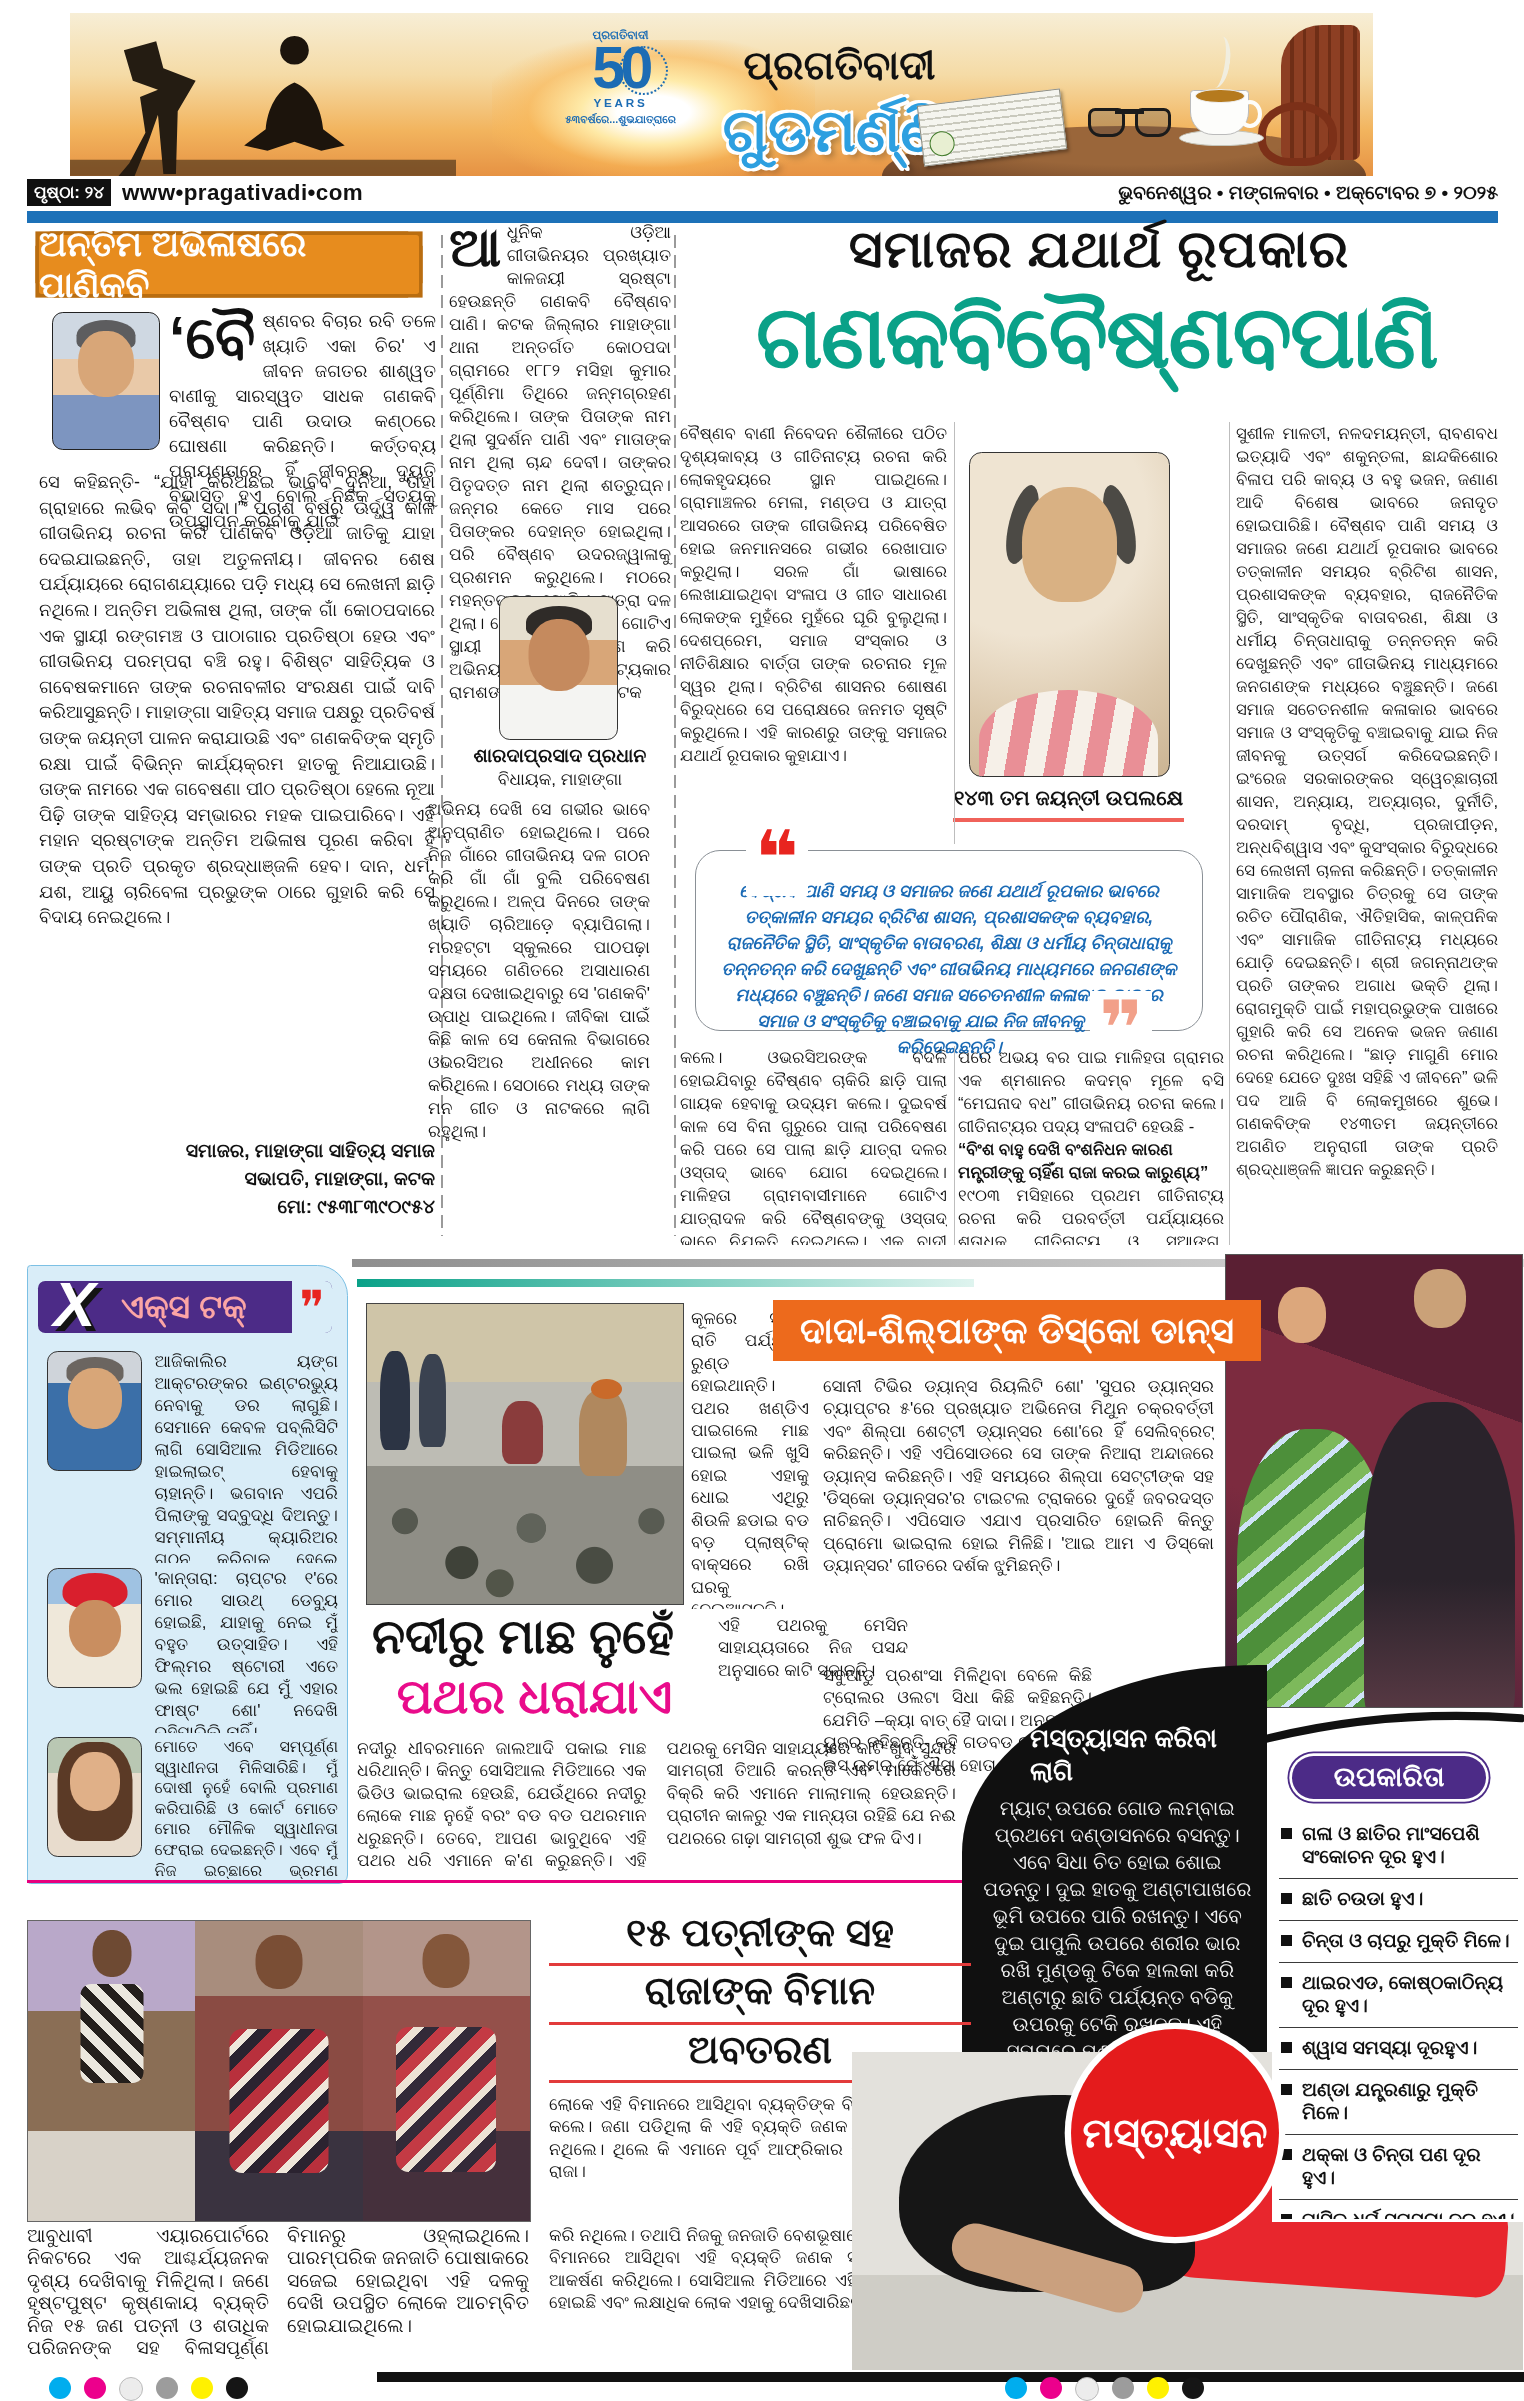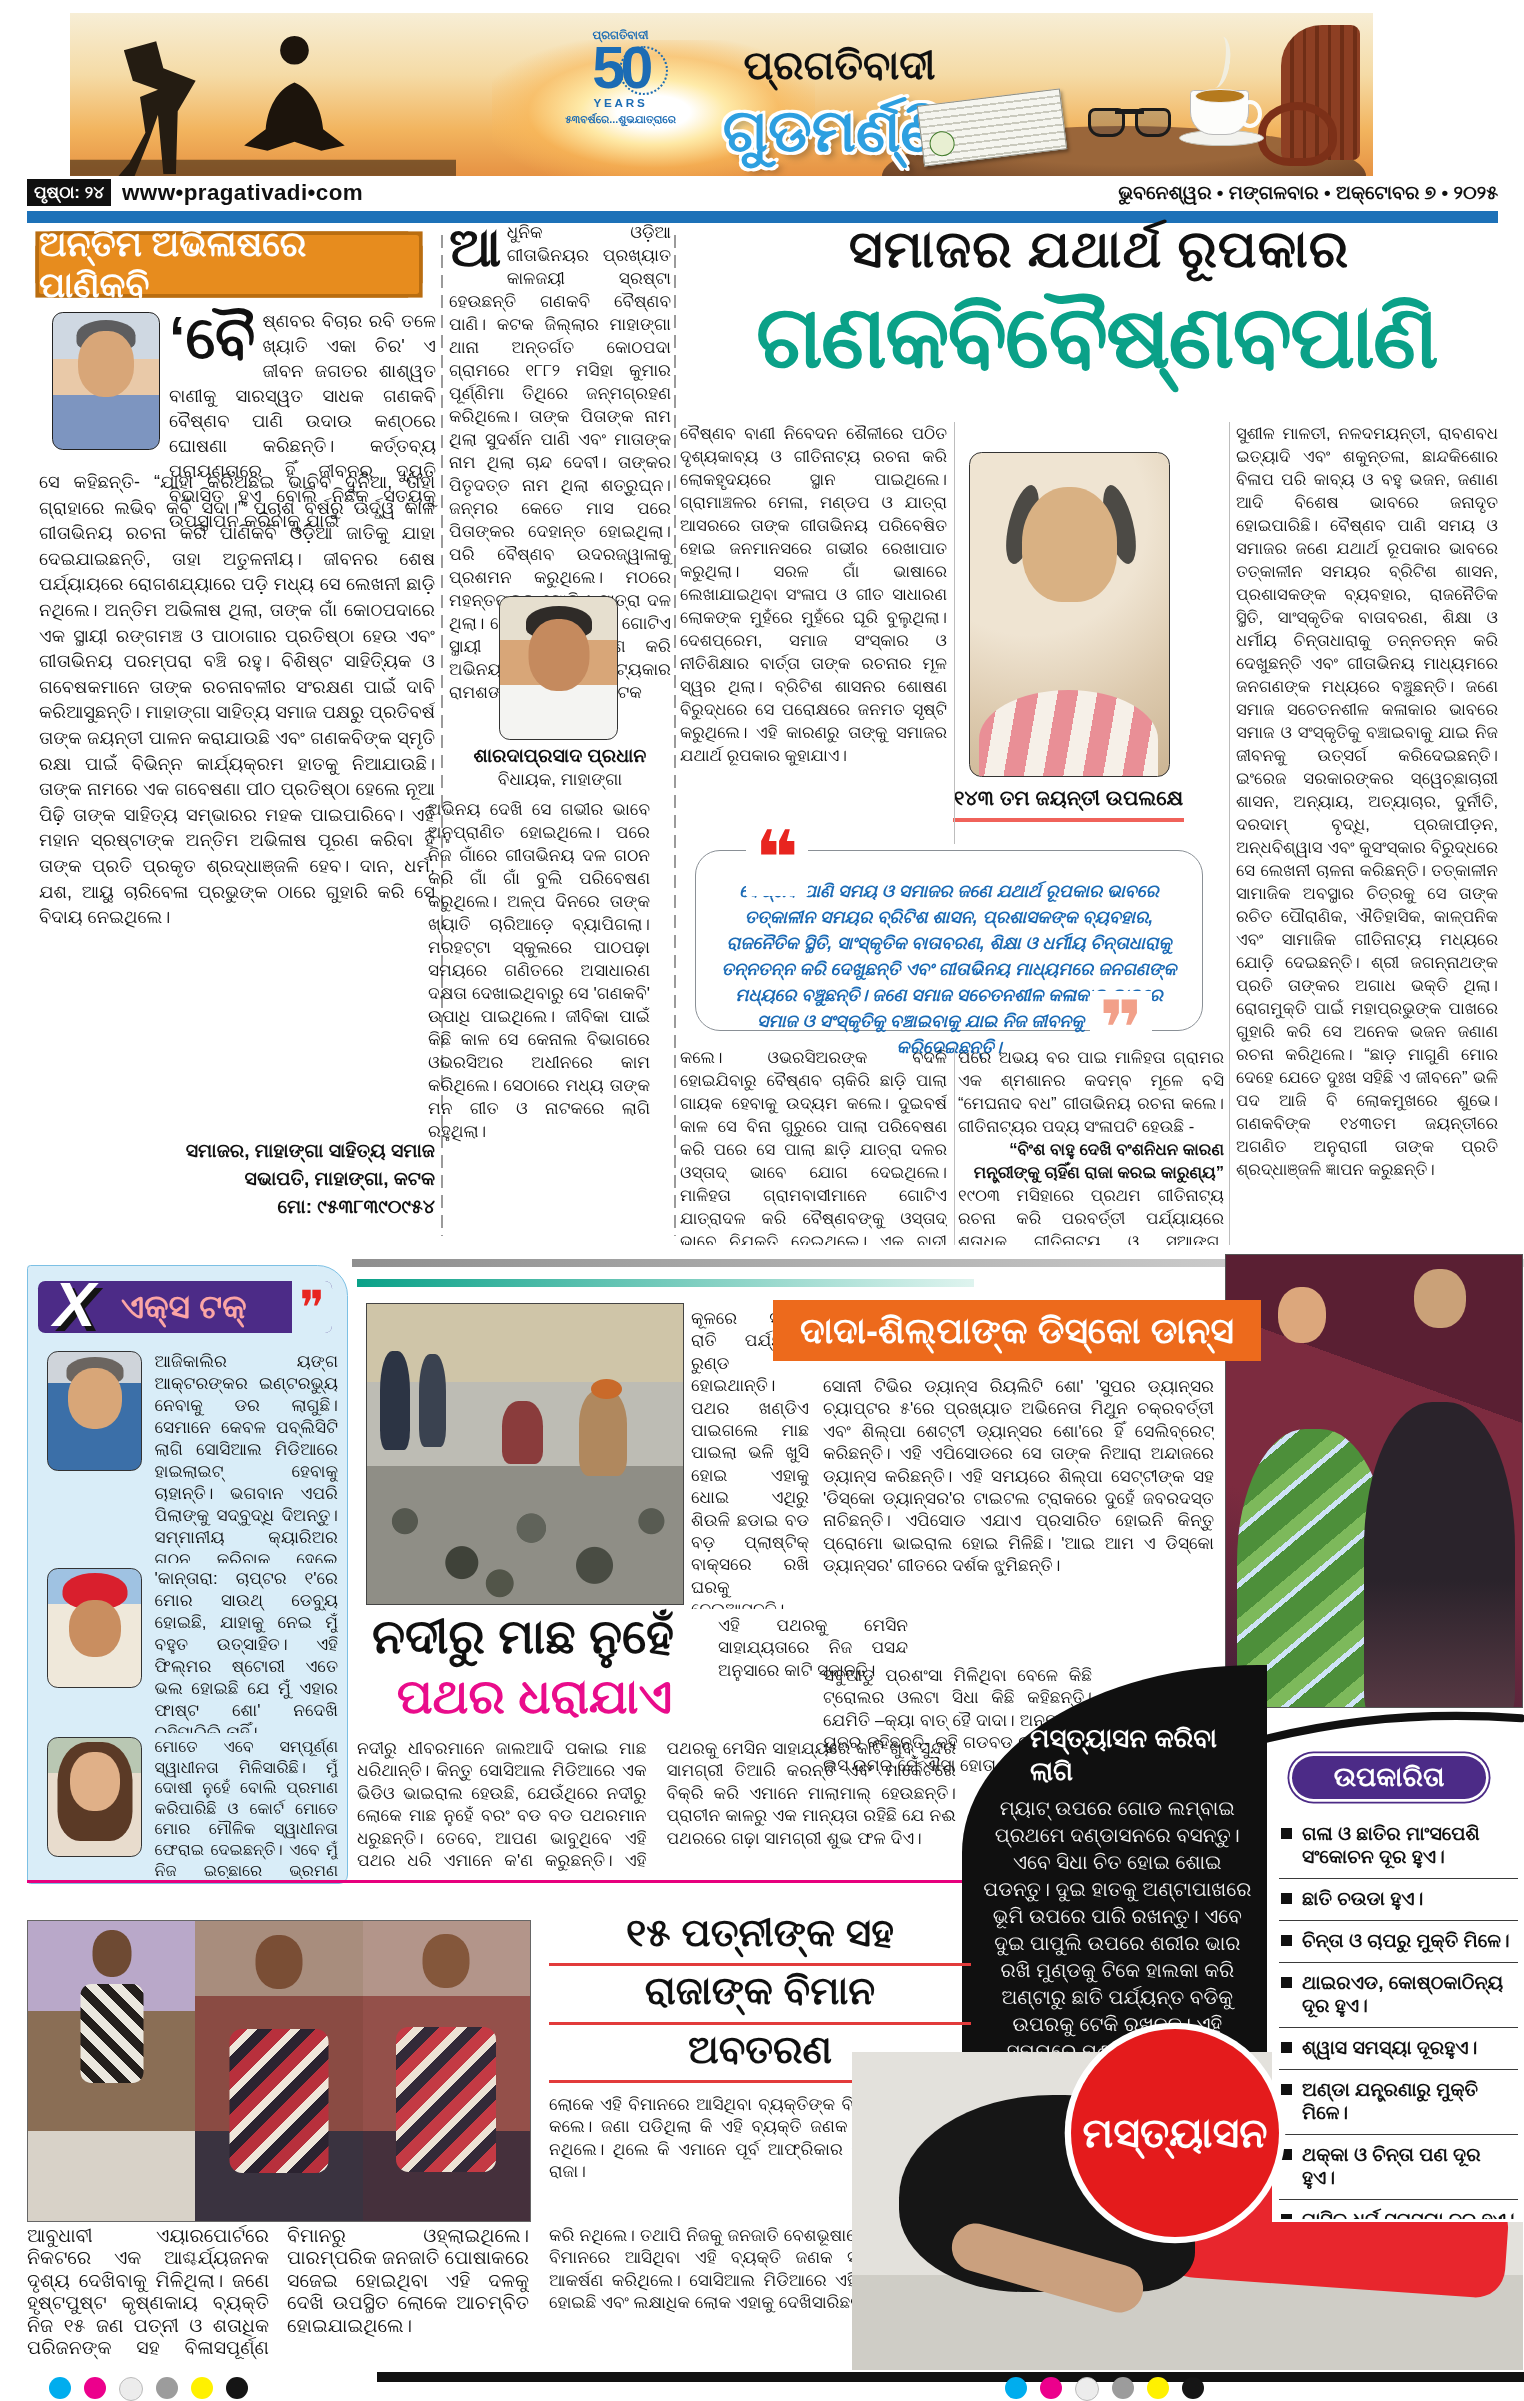--- a/index.html
+++ b/index.html
@@ -78,21 +78,21 @@
   .m-port-scarf{position:absolute;left:9px;bottom:-12.6px;width:179px;height:99px;border-radius:50% 50% 0 0;
     background:repeating-linear-gradient(100deg,#e98f96 0 20px,#f6f0e8 20px 39px)}
   .m-caption{left:953px;top:786px;width:231px;text-align:center;font-weight:900;font-size:20.6px}
   .m-cap-rule{left:953px;top:818px;width:231px;height:3.6px;background:#f0625a}
   .m-quote{left:695px;top:850px;width:508px;height:181px;border:1.8px solid #8a9096;border-radius:25px;box-sizing:border-box;
     padding:27px 24px 9px;color:#1a6ab5;font-style:italic;font-weight:bold;font-size:17.5px;line-height:26px;text-align:center}
   .m-quote::before{content:"\275D";position:absolute;top:-30.5px;left:50px;font-size:75px;color:#e8251f;background:#fff;padding:0 9px;line-height:1;font-style:normal}
   .m-quote::after{content:"\275E";position:absolute;bottom:-36px;right:50px;font-size:75px;color:#f2a089;background:#fff;padding:0 9px;line-height:1;font-style:normal}
   .m-c1b{left:680px;top:1046px;width:267px;height:199px}
   .m-c2b{left:958px;top:1046px;width:266px;height:199px}
-  .m-verse{text-align:right;font-weight:900}
+  .m-verse{text-align:left;font-weight:900}
   .m-c3{left:1236px;top:422px;width:262px;height:823px}
   .vr{width:0.9px;background:#bdbdbd}
   
   .grey-bar{left:352px;top:1259px;width:1173px;height:8px;background:linear-gradient(90deg,#8f8f8f,#dedede)}
   .teal-bar{left:357px;top:1279px;width:617px;height:8px;background:linear-gradient(90deg,#0aa188,#dff4ef)}
   .pink-line{left:27px;top:1880px;width:944px;height:2.7px;background:#e6007d}
   
   .xt-box{left:27px;top:1265px;width:321px;height:619px;background:#d9edf8;border:1.8px solid #7cc0e4;border-radius:3.6px 30.5px 9px 3.6px;box-sizing:border-box}
   .xt-banner{left:38px;top:1281px;width:294px;height:52px;background:#4c2b87;border-radius:7.2px;display:flex;align-items:center;z-index:2}
   .xt-x{position:absolute;left:3.6px;top:-14.4px;width:66px;height:75px;font-size:63px;font-weight:900;color:#fff;font-style:italic;

